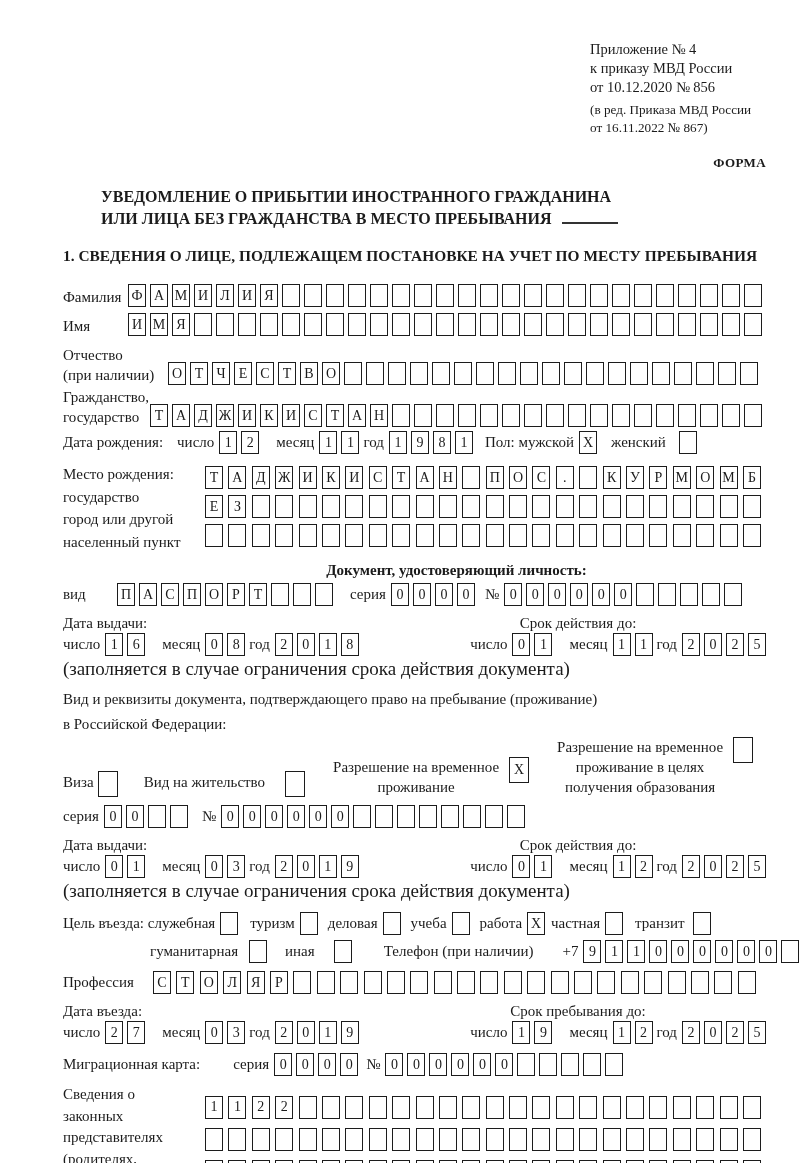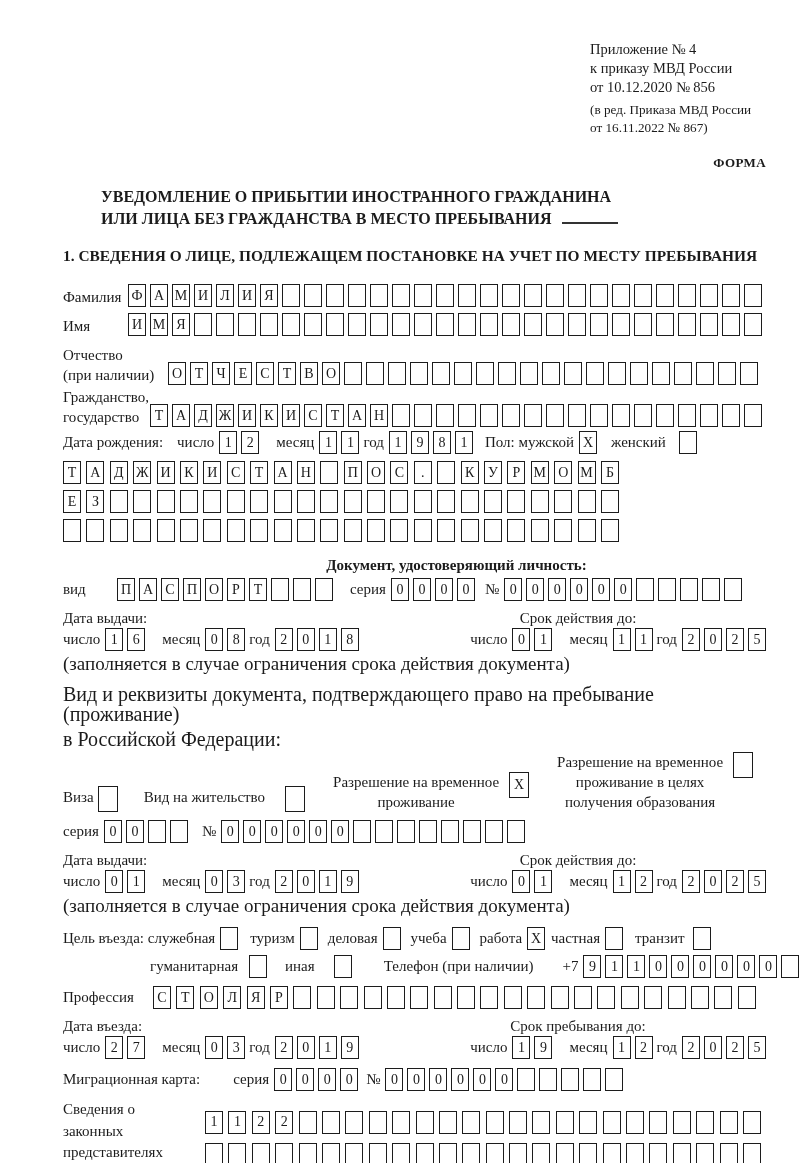--- a/index.html
+++ b/index.html
@@ -27,21 +27,21 @@
   
   .dgroup{display:flex;align-items:flex-start}
   .dgroup .dlbl{line-height:23px;margin-right:5px;white-space:nowrap}
   .dgroup .ml{margin-left:13px}
   .dleft{width:345px}
   .dright{margin-left:100px}
   .hdrrow{display:flex;font-size:15px;margin-top:9px}
   .h-left{width:345px;}
   .h-right{width:300px;margin-left:20px;text-align:center}
   .note{font-size:19px;text-align:left;padding-right:25px;margin-top:2px}
-  .plain{font-size:20px;margin-top:9px;line-height:20px}
+  .plain{font-size:15px;margin-top:9px;line-height:20px}
   .dochdr{font-weight:bold;font-size:15px;text-align:center;padding-left:80px;margin-top:9px}
   .opt{display:flex;align-items:flex-start}
   .opt .olbl{line-height:23px;margin-right:8px;white-space:nowrap}
   .optml .olbl{text-align:center;line-height:20px;margin-right:10px}
 </style>
 </head>
 <body>
 
 <div class="page">
 
@@ -231,20 +231,26 @@
           <span class="cell">X</span>
         </span>
       <span class="dlbl" style="margin-left:10px">женский</span>
       <span class="cells" style="margin-left:8px">
           <span class="cell"></span>
         </span>
     </div>
   </div>
 
   <div class="frow" style="margin-top:7px">
+    <div class="lblcol w142" style="line-height:22.5px">
+      <div>Место рождения:</div>
+      <div>государство</div>
+      <div>город или другой</div>
+      <div>населенный пункт</div>
+    </div>
     <div class="stack wide">
       <div class="cells">
           <span class="cell">Т</span>
           <span class="cell">А</span>
           <span class="cell">Д</span>
           <span class="cell">Ж</span>
           <span class="cell">И</span>
           <span class="cell">К</span>
           <span class="cell">И</span>
           <span class="cell">С</span>

